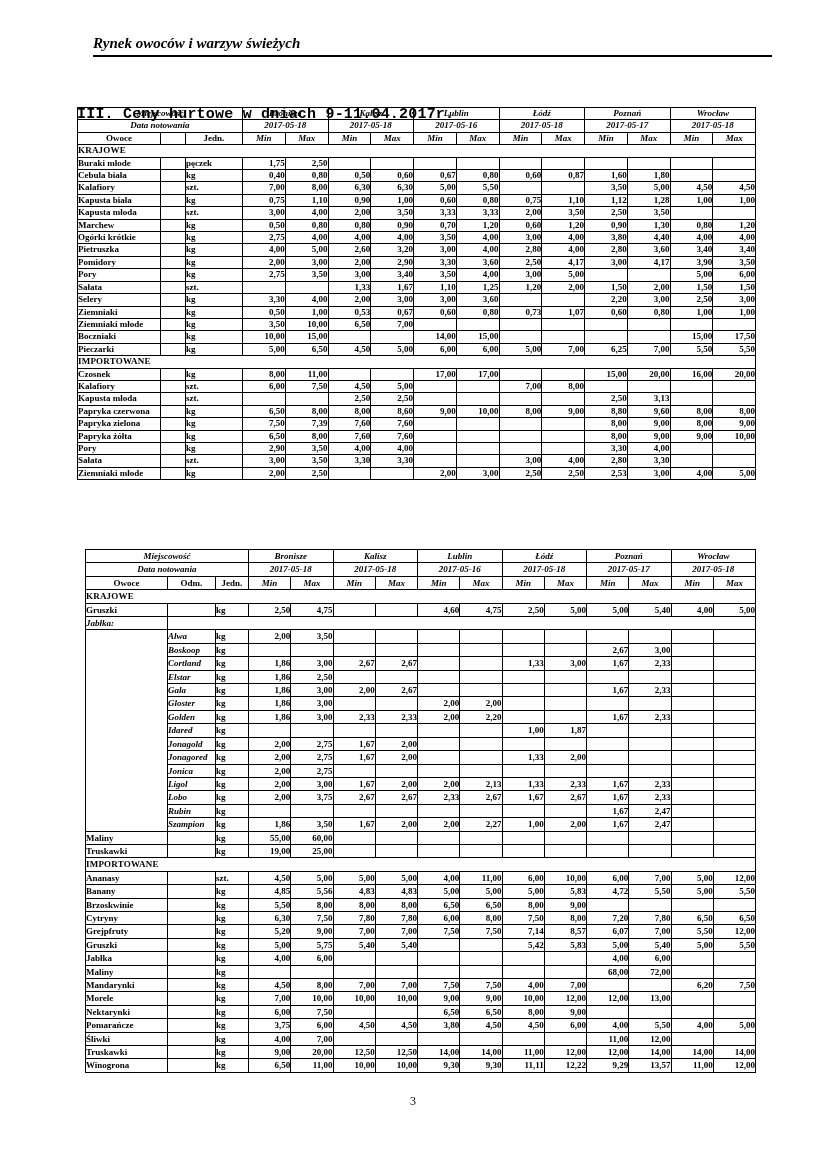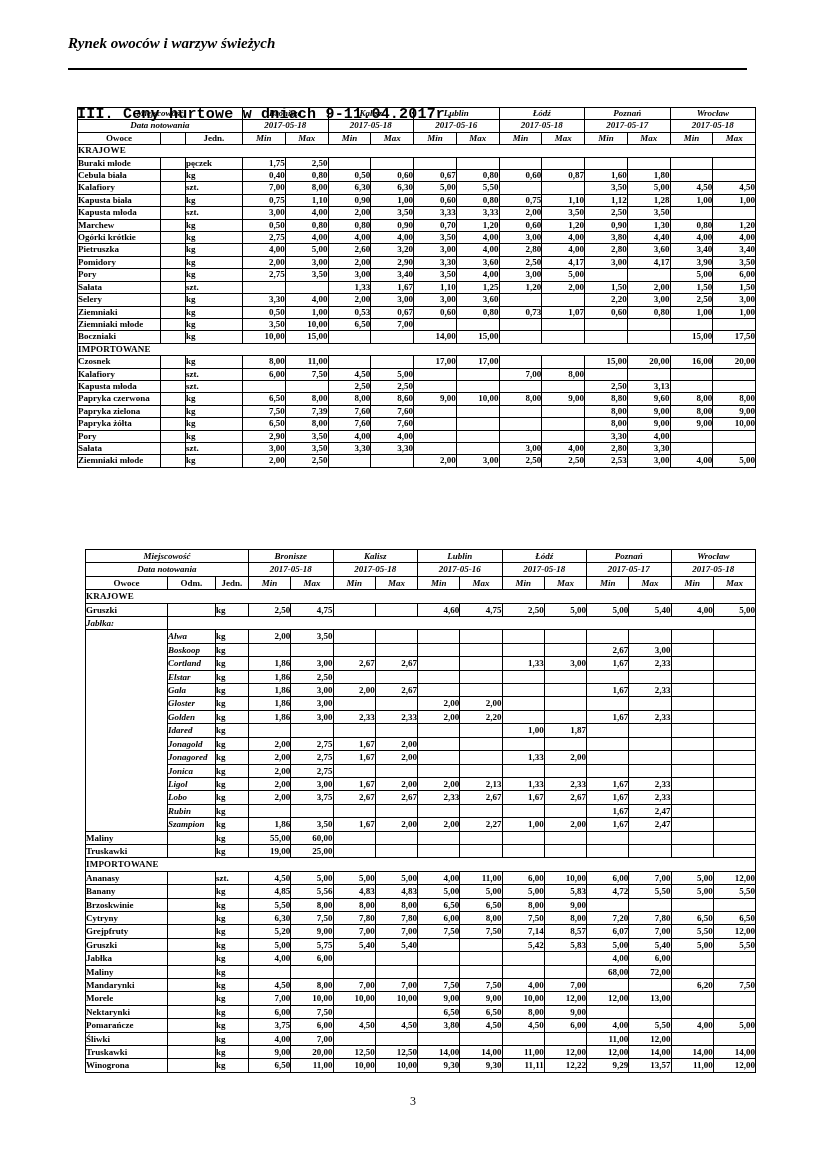--- a/index.html
+++ b/index.html
@@ -1,19 +1,19 @@
 <!DOCTYPE html>
 <html><head>
 <meta charset="utf-8">
 <style>
   html,body{margin:0;padding:0;background:#fff;}
   .page{position:relative;width:826px;height:1169px;background:#fff;color:#000;
         font-family:"Liberation Serif","DejaVu Serif",serif;overflow:hidden;}
-  .doc-header{position:absolute;left:68px;top:35px;width:679px;font-size:15px;font-weight:bold;
-        font-style:italic;border-bottom:2px solid #000;padding-bottom:16px;}
+  .doc-header{position:absolute;left:93px;top:35px;width:679px;font-size:15px;font-weight:bold;
+        font-style:italic;border-bottom:2px solid #000;padding-bottom:3px;}
   .doc-title{position:absolute;left:77px;top:74px;font-family:"Liberation Mono","DejaVu Sans Mono",monospace;
         font-weight:bold;font-size:15px;letter-spacing:0.2px;margin-top:32px;}
   table.price{border-collapse:collapse;table-layout:fixed;position:absolute;border:1.5px solid #000;}
   #table1{left:77px;top:107px;width:678px;}
   #table2{left:85px;top:549px;width:670px;}
   table.price td{border:1px solid #000;font-size:9px;font-weight:bold;padding:0;
         overflow:hidden;white-space:nowrap;vertical-align:middle;}
   #table1 td{height:11.4px;line-height:11.4px;}
   #table2 td{height:12.4px;line-height:12.4px;}
   td.c{text-align:center;}
@@ -339,20 +339,37 @@
           <td class="val">14,00</td>
           <td class="val">15,00</td>
           <td class="val"></td>
           <td class="val"></td>
           <td class="val"></td>
           <td class="val"></td>
           <td class="val">15,00</td>
           <td class="val">17,50</td>
         </tr>
         <tr>
+          <td class="name">Pieczarki</td>
+          <td class="name it"></td>
+          <td class="name">kg</td>
+          <td class="val">5,00</td>
+          <td class="val">6,50</td>
+          <td class="val">4,50</td>
+          <td class="val">5,00</td>
+          <td class="val">6,00</td>
+          <td class="val">6,00</td>
+          <td class="val">5,00</td>
+          <td class="val">7,00</td>
+          <td class="val">6,25</td>
+          <td class="val">7,00</td>
+          <td class="val">5,50</td>
+          <td class="val">5,50</td>
+        </tr>
+        <tr>
           <td class="sec" colspan="15">IMPORTOWANE</td>
         </tr>
         <tr>
           <td class="name">Czosnek</td>
           <td class="name it"></td>
           <td class="name">kg</td>
           <td class="val">8,00</td>
           <td class="val">11,00</td>
           <td class="val"></td>
           <td class="val"></td>

